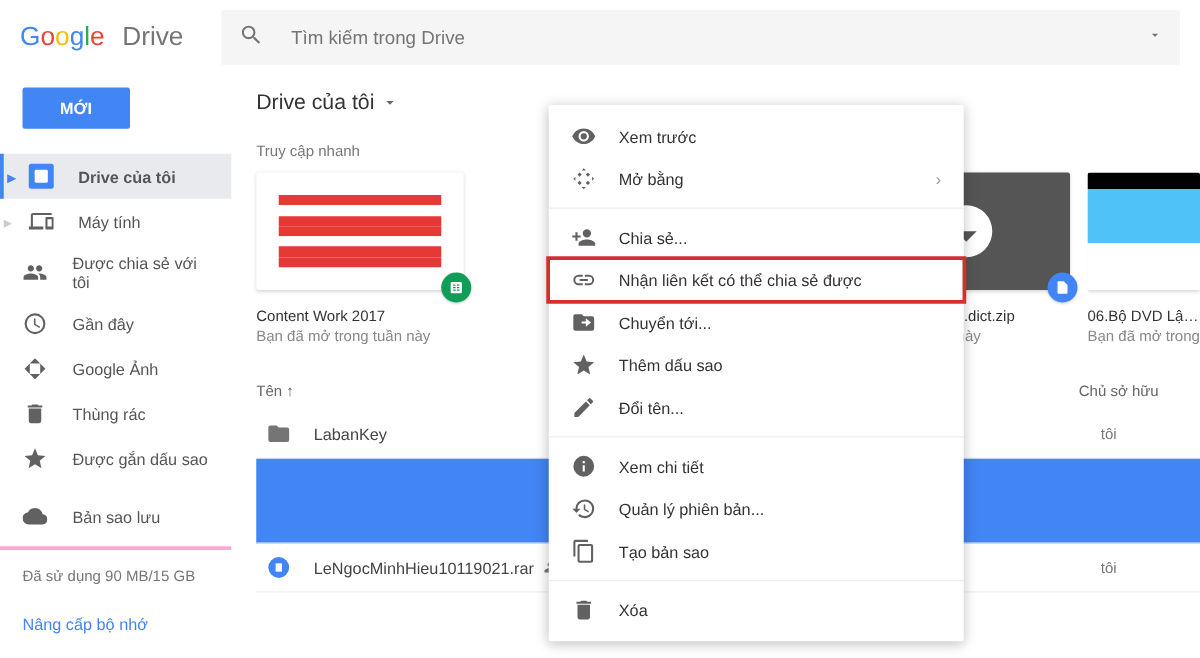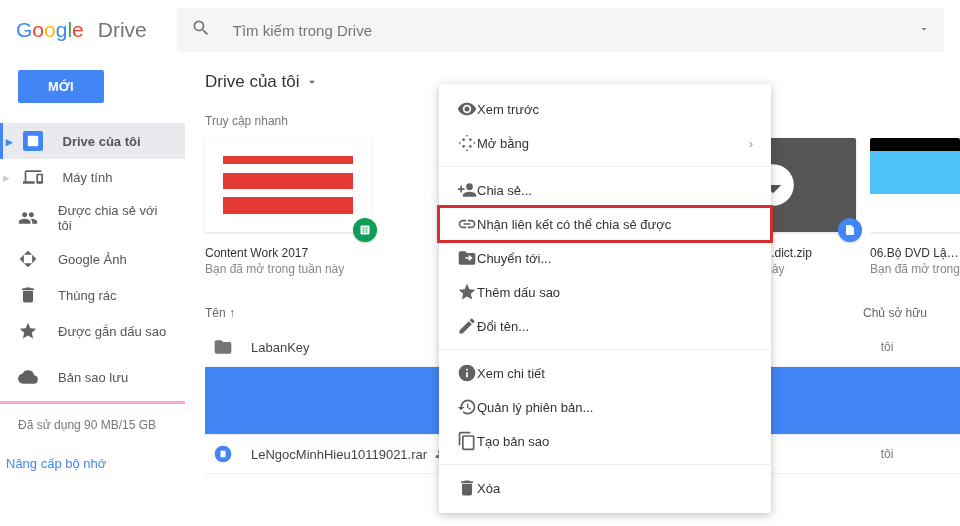--- a/index.html
+++ b/index.html
@@ -15,21 +15,21 @@
 
 .body { display: flex; height: calc(100% - 60px); }
 
 .sidebar { width: 220px; padding-top: 10px; }
 .new-btn { background: #4285f4; color: #fff; border: none; padding: 9px 30px; font-size: 13px; font-weight: bold; margin: 0 0 20px 18px; cursor: pointer; border-radius: 2px; }
 .nav-item { display: flex; align-items: center; padding: 8px 18px; font-size: 13px; color: #555; cursor: pointer; gap: 20px; }
 .nav-item.active { background: #e8eaed; font-weight: bold; border-left: 3px solid #4285f4; padding-left: 15px; }
 .nav-item .ic { width: 20px; height: 20px; display: flex; align-items: center; justify-content: center; color: #616161; }
 .nav-item.active .ic { background: #4285f4; color: #fff; border-radius: 2px; }
 .storage { padding: 14px 18px; font-size: 12px; color: #777; border-top: 3px solid #f9a8d4; margin-top: 6px; }
-.upgrade { padding: 10px 6px; font-size: 13px; color: #4285f4; cursor: pointer; }
+.upgrade { padding: 10px 18px; font-size: 13px; color: #4285f4; cursor: pointer; }
 
 .main { flex: 1; padding: 12px 0 0 20px; }
 .crumb { font-size: 17px; font-weight: 500; color: #333; display: flex; align-items: center; gap: 6px; margin-bottom: 22px; }
 .section-label { font-size: 12px; color: #777; margin-bottom: 10px; }
 
 .quick { display: flex; gap: 14px; margin-bottom: 22px; }
 .card { width: 166px; }
 .thumb { width: 166px; height: 94px; background: #fff; box-shadow: 0 1px 3px rgba(0,0,0,.15); border-radius: 2px; position: relative; display: flex; align-items: center; justify-content: center; }
 .thumb-badge { position: absolute; bottom: -10px; right: -6px; width: 24px; height: 24px; border-radius: 50%; display: flex; align-items: center; justify-content: center; color: #fff; box-shadow: 0 1px 2px rgba(0,0,0,.2); }
 .card-title { font-size: 12px; color: #333; margin-top: 14px; white-space: nowrap; overflow: hidden; text-overflow: ellipsis; }
@@ -41,21 +41,21 @@
 
 .row { display: flex; align-items: center; padding: 9px 8px; font-size: 13px; color: #444; border-bottom: 1px solid #f0f0f0; }
 .row.sel { background: #4285f4; color: #fff; flex-direction: column; }
 .row .fic { width: 20px; height: 20px; margin-right: 18px; display: flex; align-items: center; justify-content: center; }
 .row .fname { flex: 1; display: flex; align-items: center; gap: 8px; }
 .row .fowner { width: 130px; text-align: center; font-size: 12px; }
 .row.sel .fowner { color: #fff; }
 .row .fowner:not(.sel-owner) { color: #777; }
 
 .ctx-menu { position: absolute; left: 439px; top: 84px; width: 332px; background: #fff; box-shadow: 0 2px 10px rgba(0,0,0,.25); border-radius: 2px; padding: 8px 0; z-index: 10; }
-.mitem { display: flex; align-items: center; padding: 7px 18px; font-size: 13px; color: #333; cursor: pointer; }
+.mitem { display: flex; align-items: center; padding: 7px 18px; font-size: 13px; color: #333; cursor: pointer; gap: 18px; }
 .mitem .mic { width: 20px; height: 20px; display: flex; align-items: center; justify-content: center; color: #616161; }
 .mitem .chev { margin-left: auto; color: #999; }
 .mdiv { height: 1px; background: #eee; margin: 6px 0; }
 .mitem.highlighted { outline: 3px solid #d32f2f; outline-offset: -1px; }
 
 .sheet-thumb { width: 130px; height: 74px; display: flex; flex-direction: column; }
 .sheet-thumb div { flex: 1; }
 </style>
 </head>
 <body>
@@ -107,20 +107,28 @@
         </span>
       <span>Máy tính</span>
     </div>
     <div class="nav-item">
       <span class="ic">
           <svg width="20" height="20" viewBox="0 0 24 24" fill="currentColor">
             <path d="M16 11c1.66 0 3-1.34 3-3s-1.34-3-3-3-3 1.34-3 3 1.34 3 3 3zm-8 0c1.66 0 3-1.34 3-3S9.66 5 8 5 5 6.34 5 8s1.34 3 3 3zm0 2c-2.33 0-7 1.17-7 3.5V19h14v-2.5c0-2.33-4.67-3.5-7-3.5zm8 0c-.29 0-.62.02-.97.05 1.16.84 1.97 1.97 1.97 3.45V19h6v-2.5c0-2.33-4.67-3.5-7-3.5z"></path>
           </svg>
         </span>
       <span>Được chia sẻ với tôi</span>
+    </div>
+    <div class="nav-item">
+      <span class="ic">
+          <svg width="20" height="20" viewBox="0 0 24 24" fill="currentColor">
+            <path d="M12 2a10 10 0 100 20 10 10 0 000-20zm0 18a8 8 0 110-16 8 8 0 010 16zm.5-13H11v6l5.25 3.15.75-1.23-4.5-2.67V7z"></path>
+          </svg>
+        </span>
+      <span>Gần đây</span>
     </div>
     <div class="nav-item">
       <span class="ic">
           <svg width="20" height="20" viewBox="0 0 24 24" fill="currentColor">
             <path d="M12 2l-5 5h10l-5-5zm0 20l5-5H7l5 5zm10-10l-5-5v10l5-5zM2 12l5 5V7l-5 5z"></path>
           </svg>
         </span>
       <span>Google Ảnh</span>
     </div>
     <div class="nav-item">

